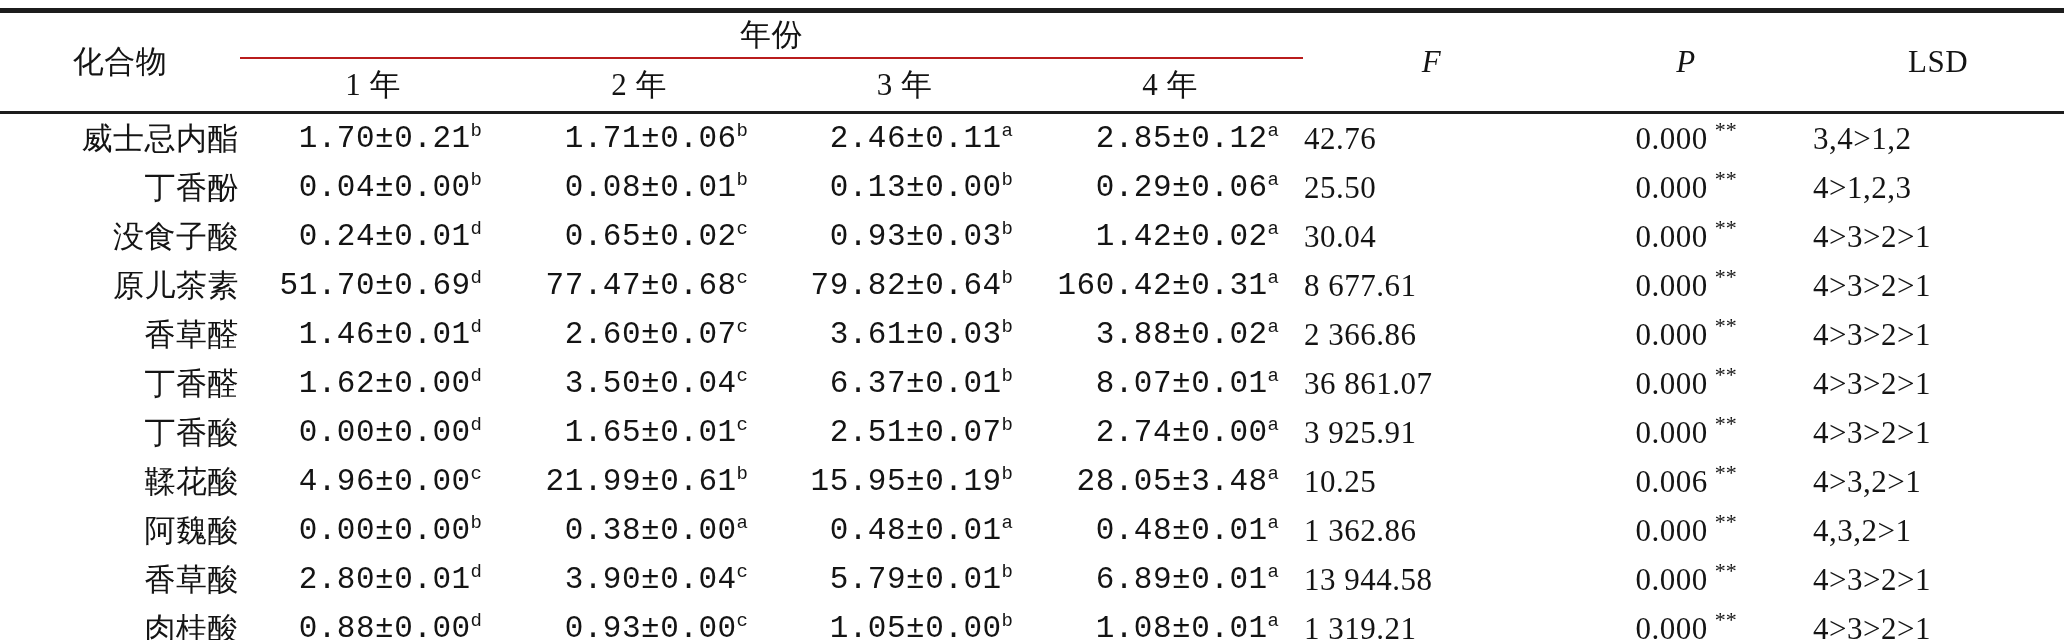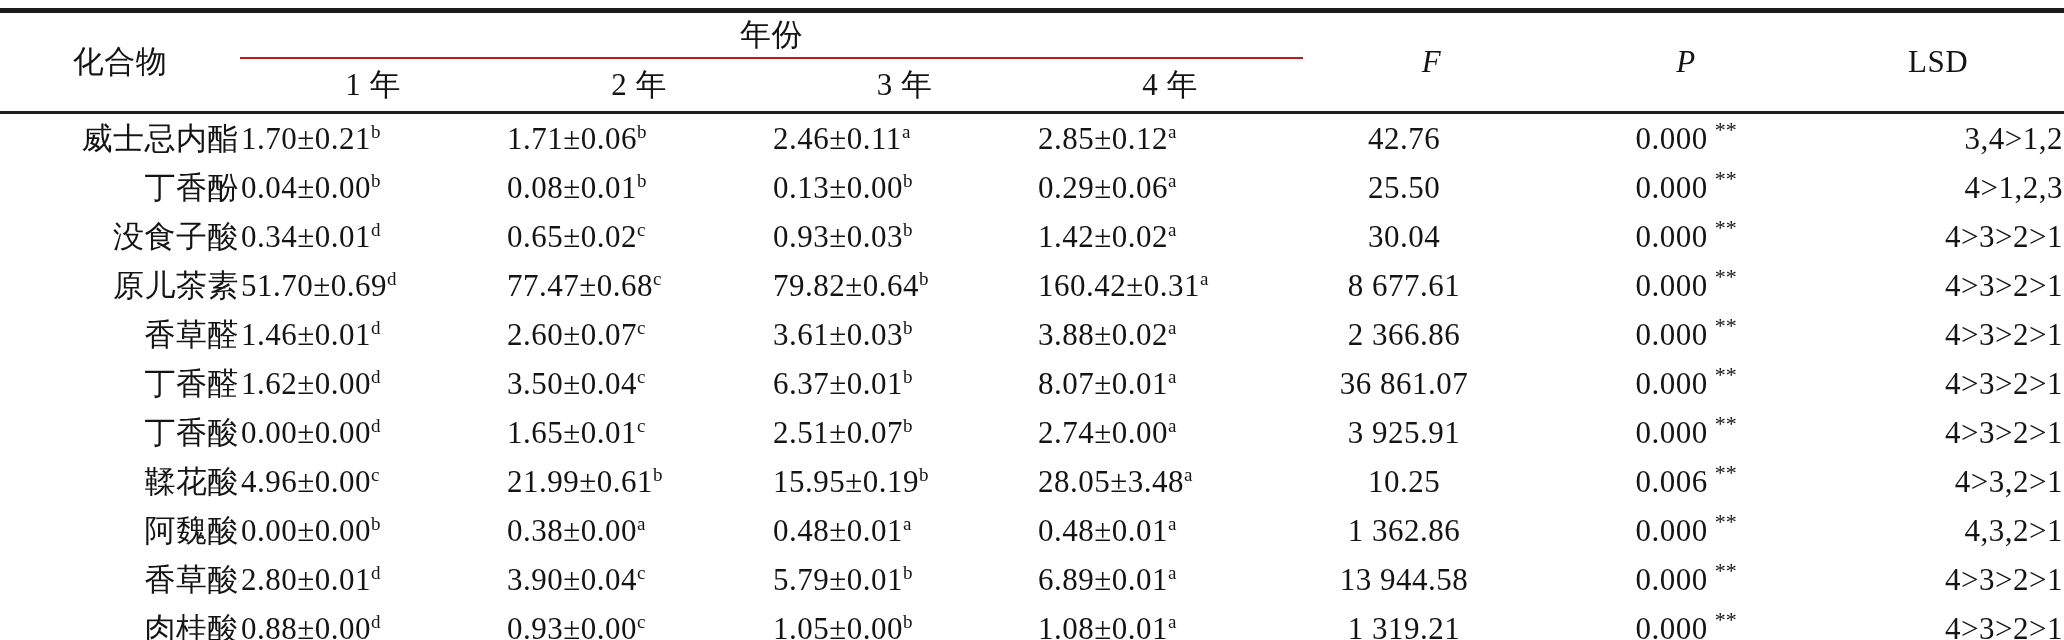--- a/index.html
+++ b/index.html
@@ -13,24 +13,24 @@
     width:2064px; table-layout:fixed; border-collapse:collapse;
     border-top:5px solid #1c1c1c; border-bottom:5px solid #1c1c1c;
     font-size:31px; letter-spacing:0.5px;
   }
   thead th { font-weight:normal; border-bottom:3px solid #1c1c1c; }
   th.year-group { border-bottom:2px solid #b91c1c; height:38px; vertical-align:middle; }
   tr.r2 th { height:50px; vertical-align:middle; }
   th.ital { font-style:italic; }
   tbody td { height:47px; vertical-align:middle; white-space:nowrap; }
   td.compound { text-align:right; padding-left:22px; }
-  td.year { padding-right:24px; }
-  td.fval { text-align:center; padding-right:56px; }
+  td.year { text-align:right; padding-right:24px;font-family:Liberation Mono, monospace; }
+  td.fval { text-align:left; padding-right:56px; }
   td.pval { text-align:center;margin-top:14px; }
-  td.lsd  { text-align:right; }
+  td.lsd  { text-align:left; }
   sup.sig { font-size:19px; letter-spacing:0; line-height:0; }
   sup.stars { font-size:22px; letter-spacing:0; line-height:0; margin-left:7px; }
 </style>
 </head>
 <body>
 
 <div class="page">
   <table class="anova">
     <colgroup>
       <col style="width:240px">
@@ -73,21 +73,21 @@
           <td class="year"><span>0.04±0.00</span><sup class="sig">b</sup></td>
           <td class="year"><span>0.08±0.01</span><sup class="sig">b</sup></td>
           <td class="year"><span>0.13±0.00</span><sup class="sig">b</sup></td>
           <td class="year"><span>0.29±0.06</span><sup class="sig">a</sup></td>
           <td class="fval">25.50</td>
           <td class="pval"><span>0.000</span><sup class="stars">**</sup></td>
           <td class="lsd">4&gt;1,2,3</td>
         </tr>
         <tr>
           <td class="compound">没食子酸</td>
-          <td class="year"><span>0.34±0.01</span><sup class="sig">d</sup></td>
+          <td class="year"><span>0.24±0.01</span><sup class="sig">d</sup></td>
           <td class="year"><span>0.65±0.02</span><sup class="sig">c</sup></td>
           <td class="year"><span>0.93±0.03</span><sup class="sig">b</sup></td>
           <td class="year"><span>1.42±0.02</span><sup class="sig">a</sup></td>
           <td class="fval">30.04</td>
           <td class="pval"><span>0.000</span><sup class="stars">**</sup></td>
           <td class="lsd">4&gt;3&gt;2&gt;1</td>
         </tr>
         <tr>
           <td class="compound">原儿茶素</td>
           <td class="year"><span>51.70±0.69</span><sup class="sig">d</sup></td>

